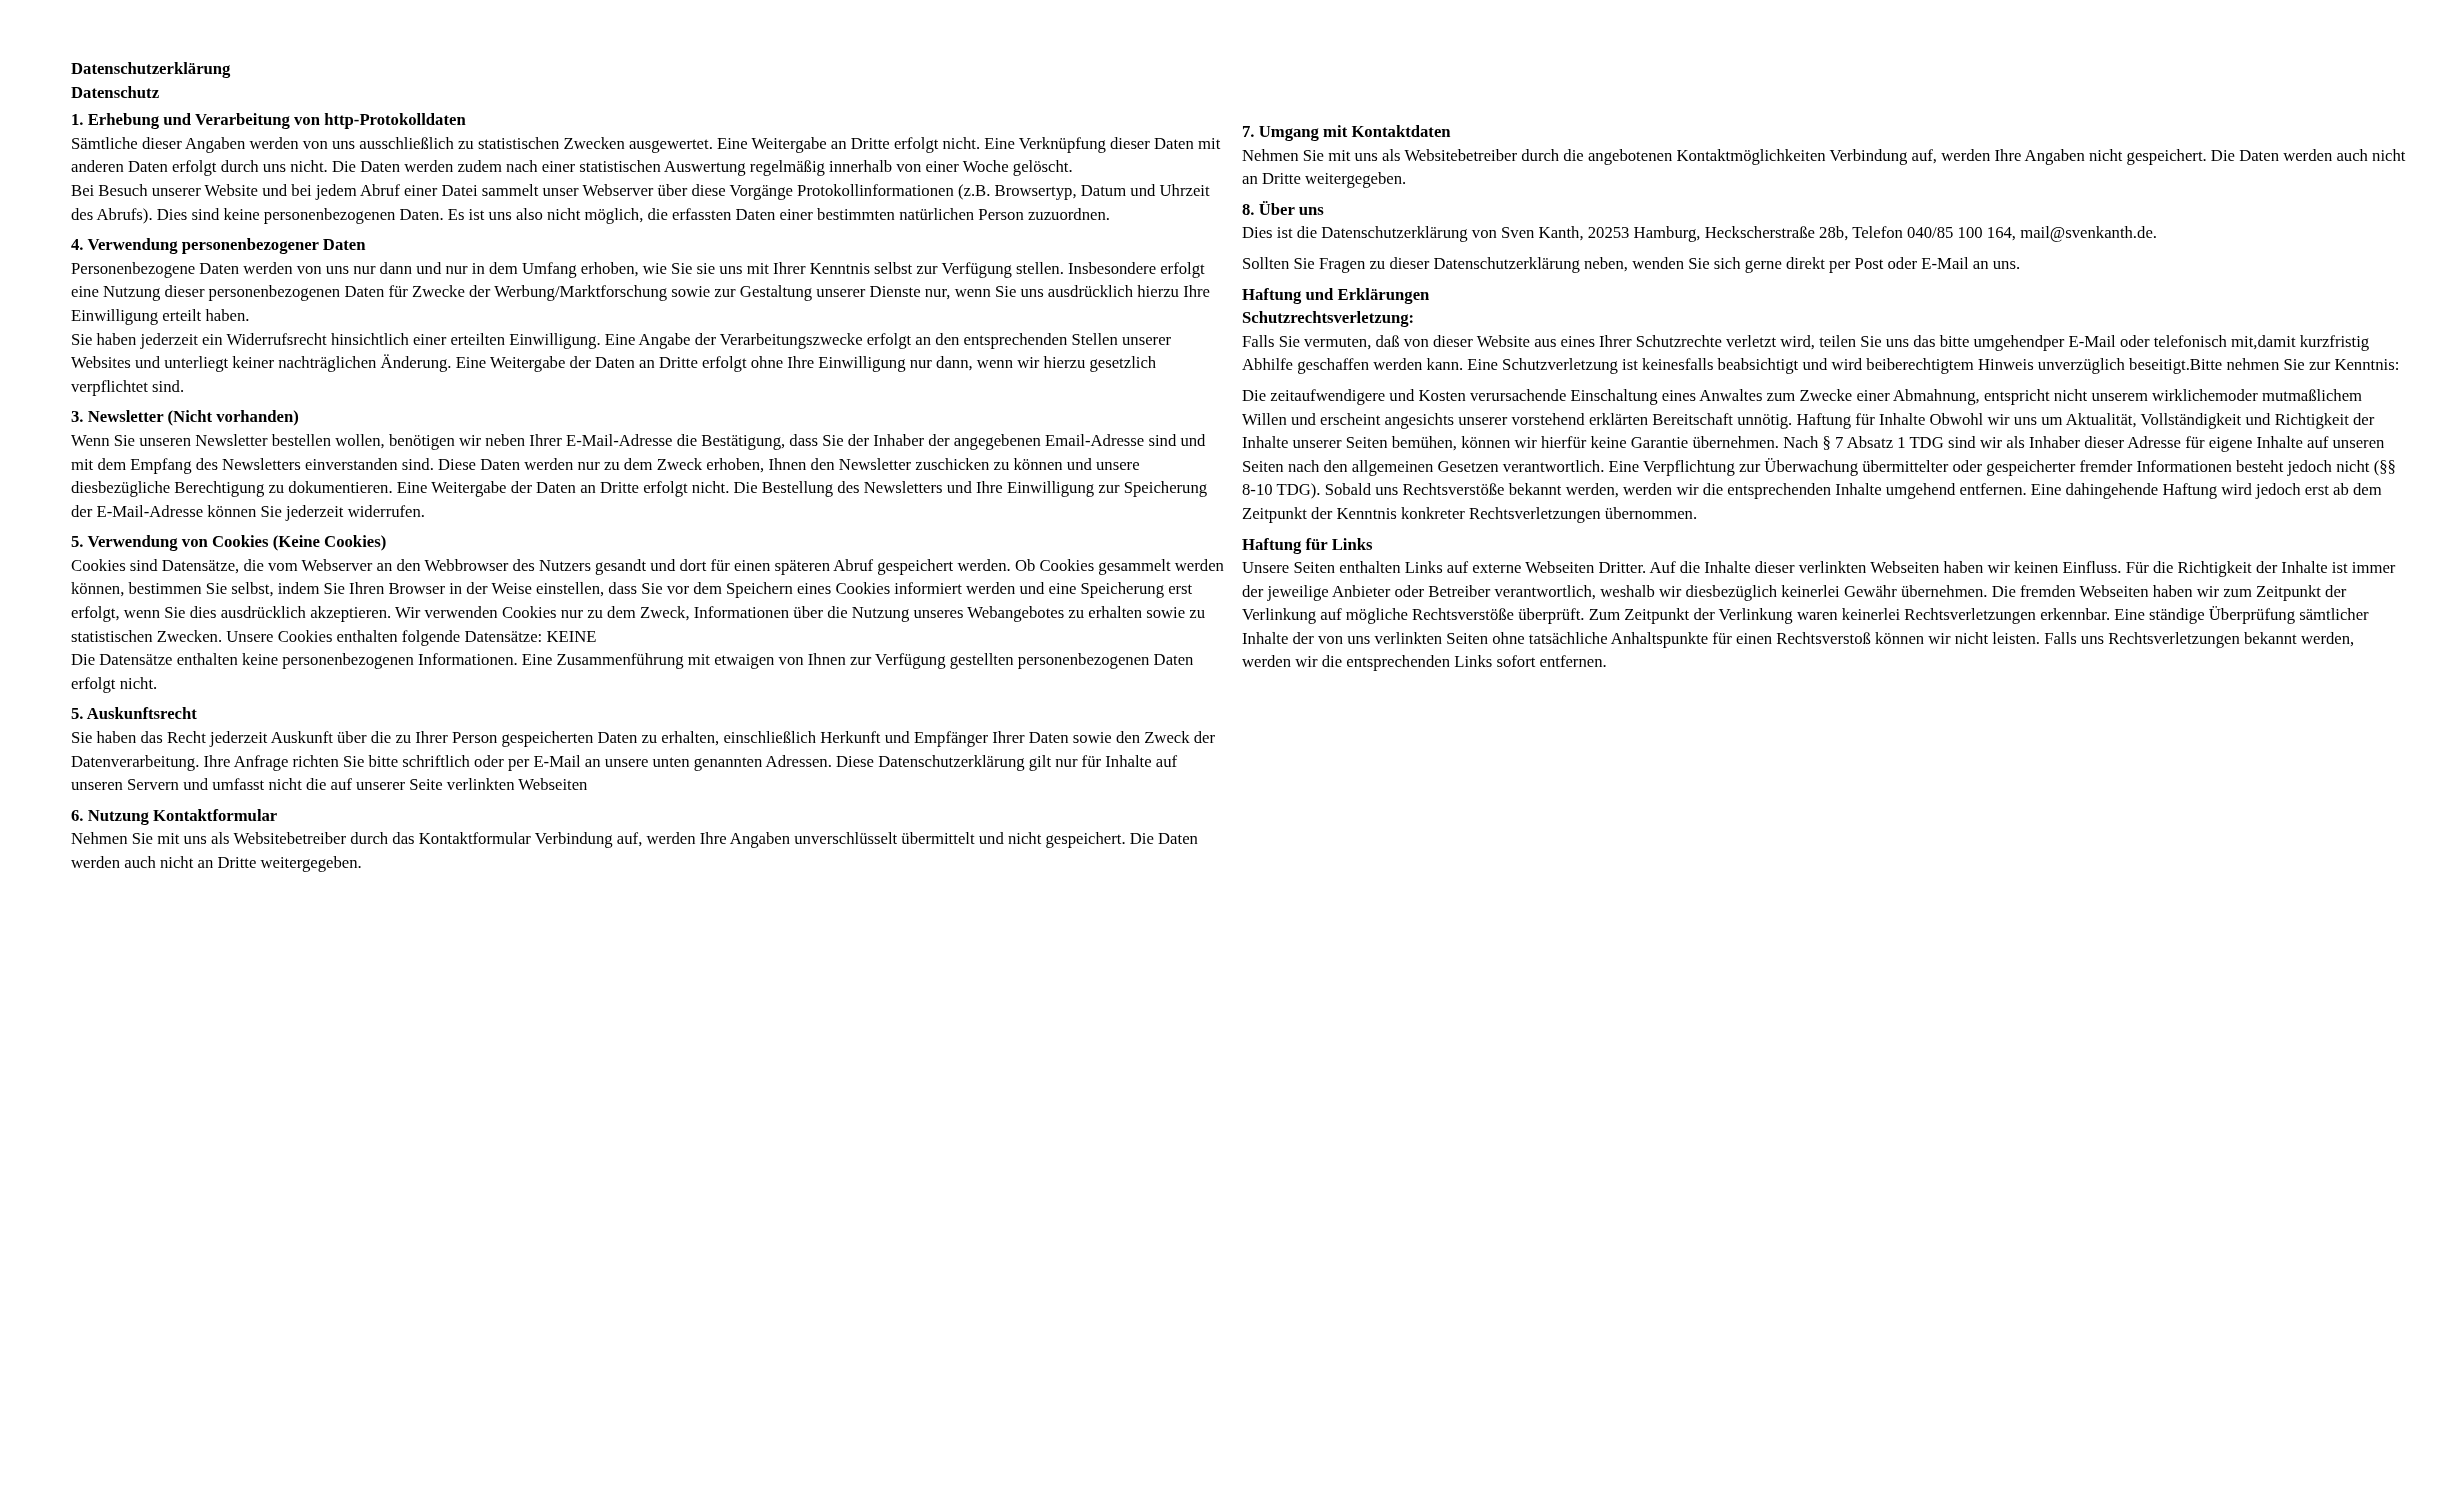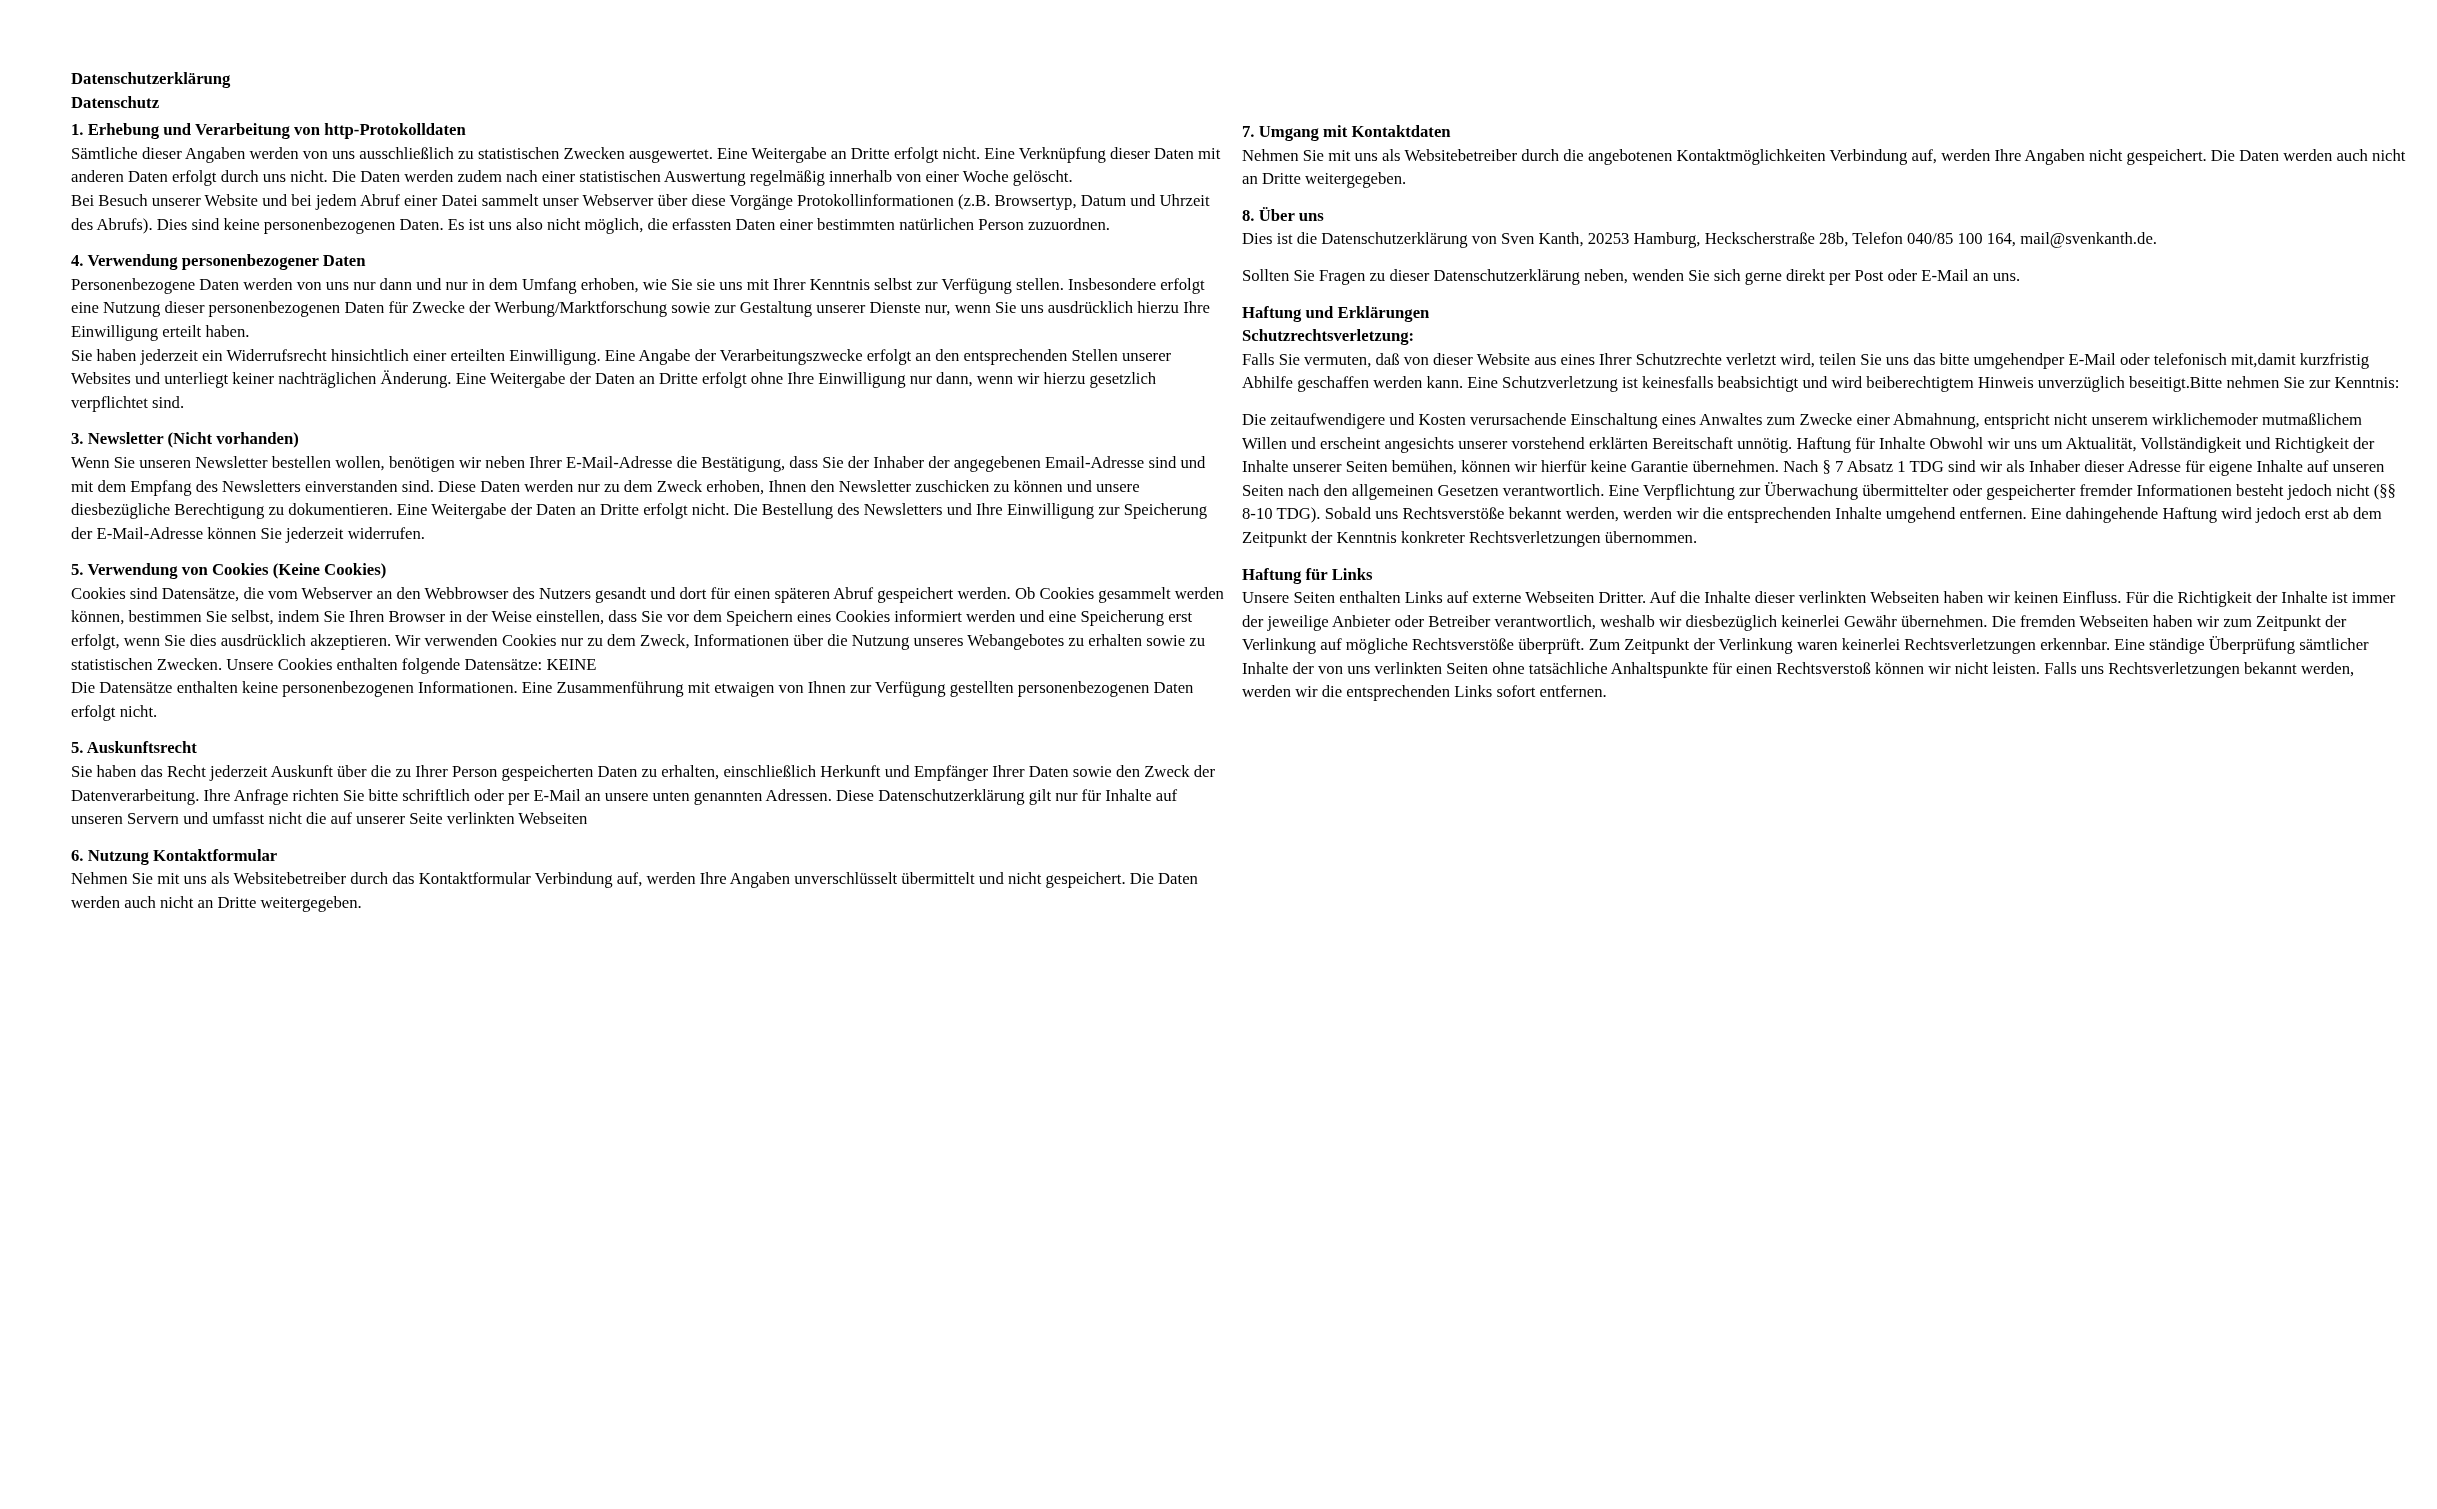--- a/index.html
+++ b/index.html
@@ -18,29 +18,29 @@
     font-size: 16.7px;
     line-height: 23.6px;
     -webkit-font-smoothing: antialiased;
   }
   .col {
     position: absolute;
     text-align: left;
   }
   .col.left {
     left: 71px;
-    top: 67px;
+    top: 57px;
     width: 1160px;
   }
   .col.right {
     left: 1242px;
     top: 116px;
     width: 1165px;
   }
-  .block + .block { margin-top: 13px; }
+  .block + .block { margin-top: 7px; }
   .block.tight { margin-top: 4px; }
   p { margin: 0; padding: 0; }
   .h { font-weight: bold; }
 </style>
 </head>
 <body>
 
 <main>
 
   <section class="col left">

